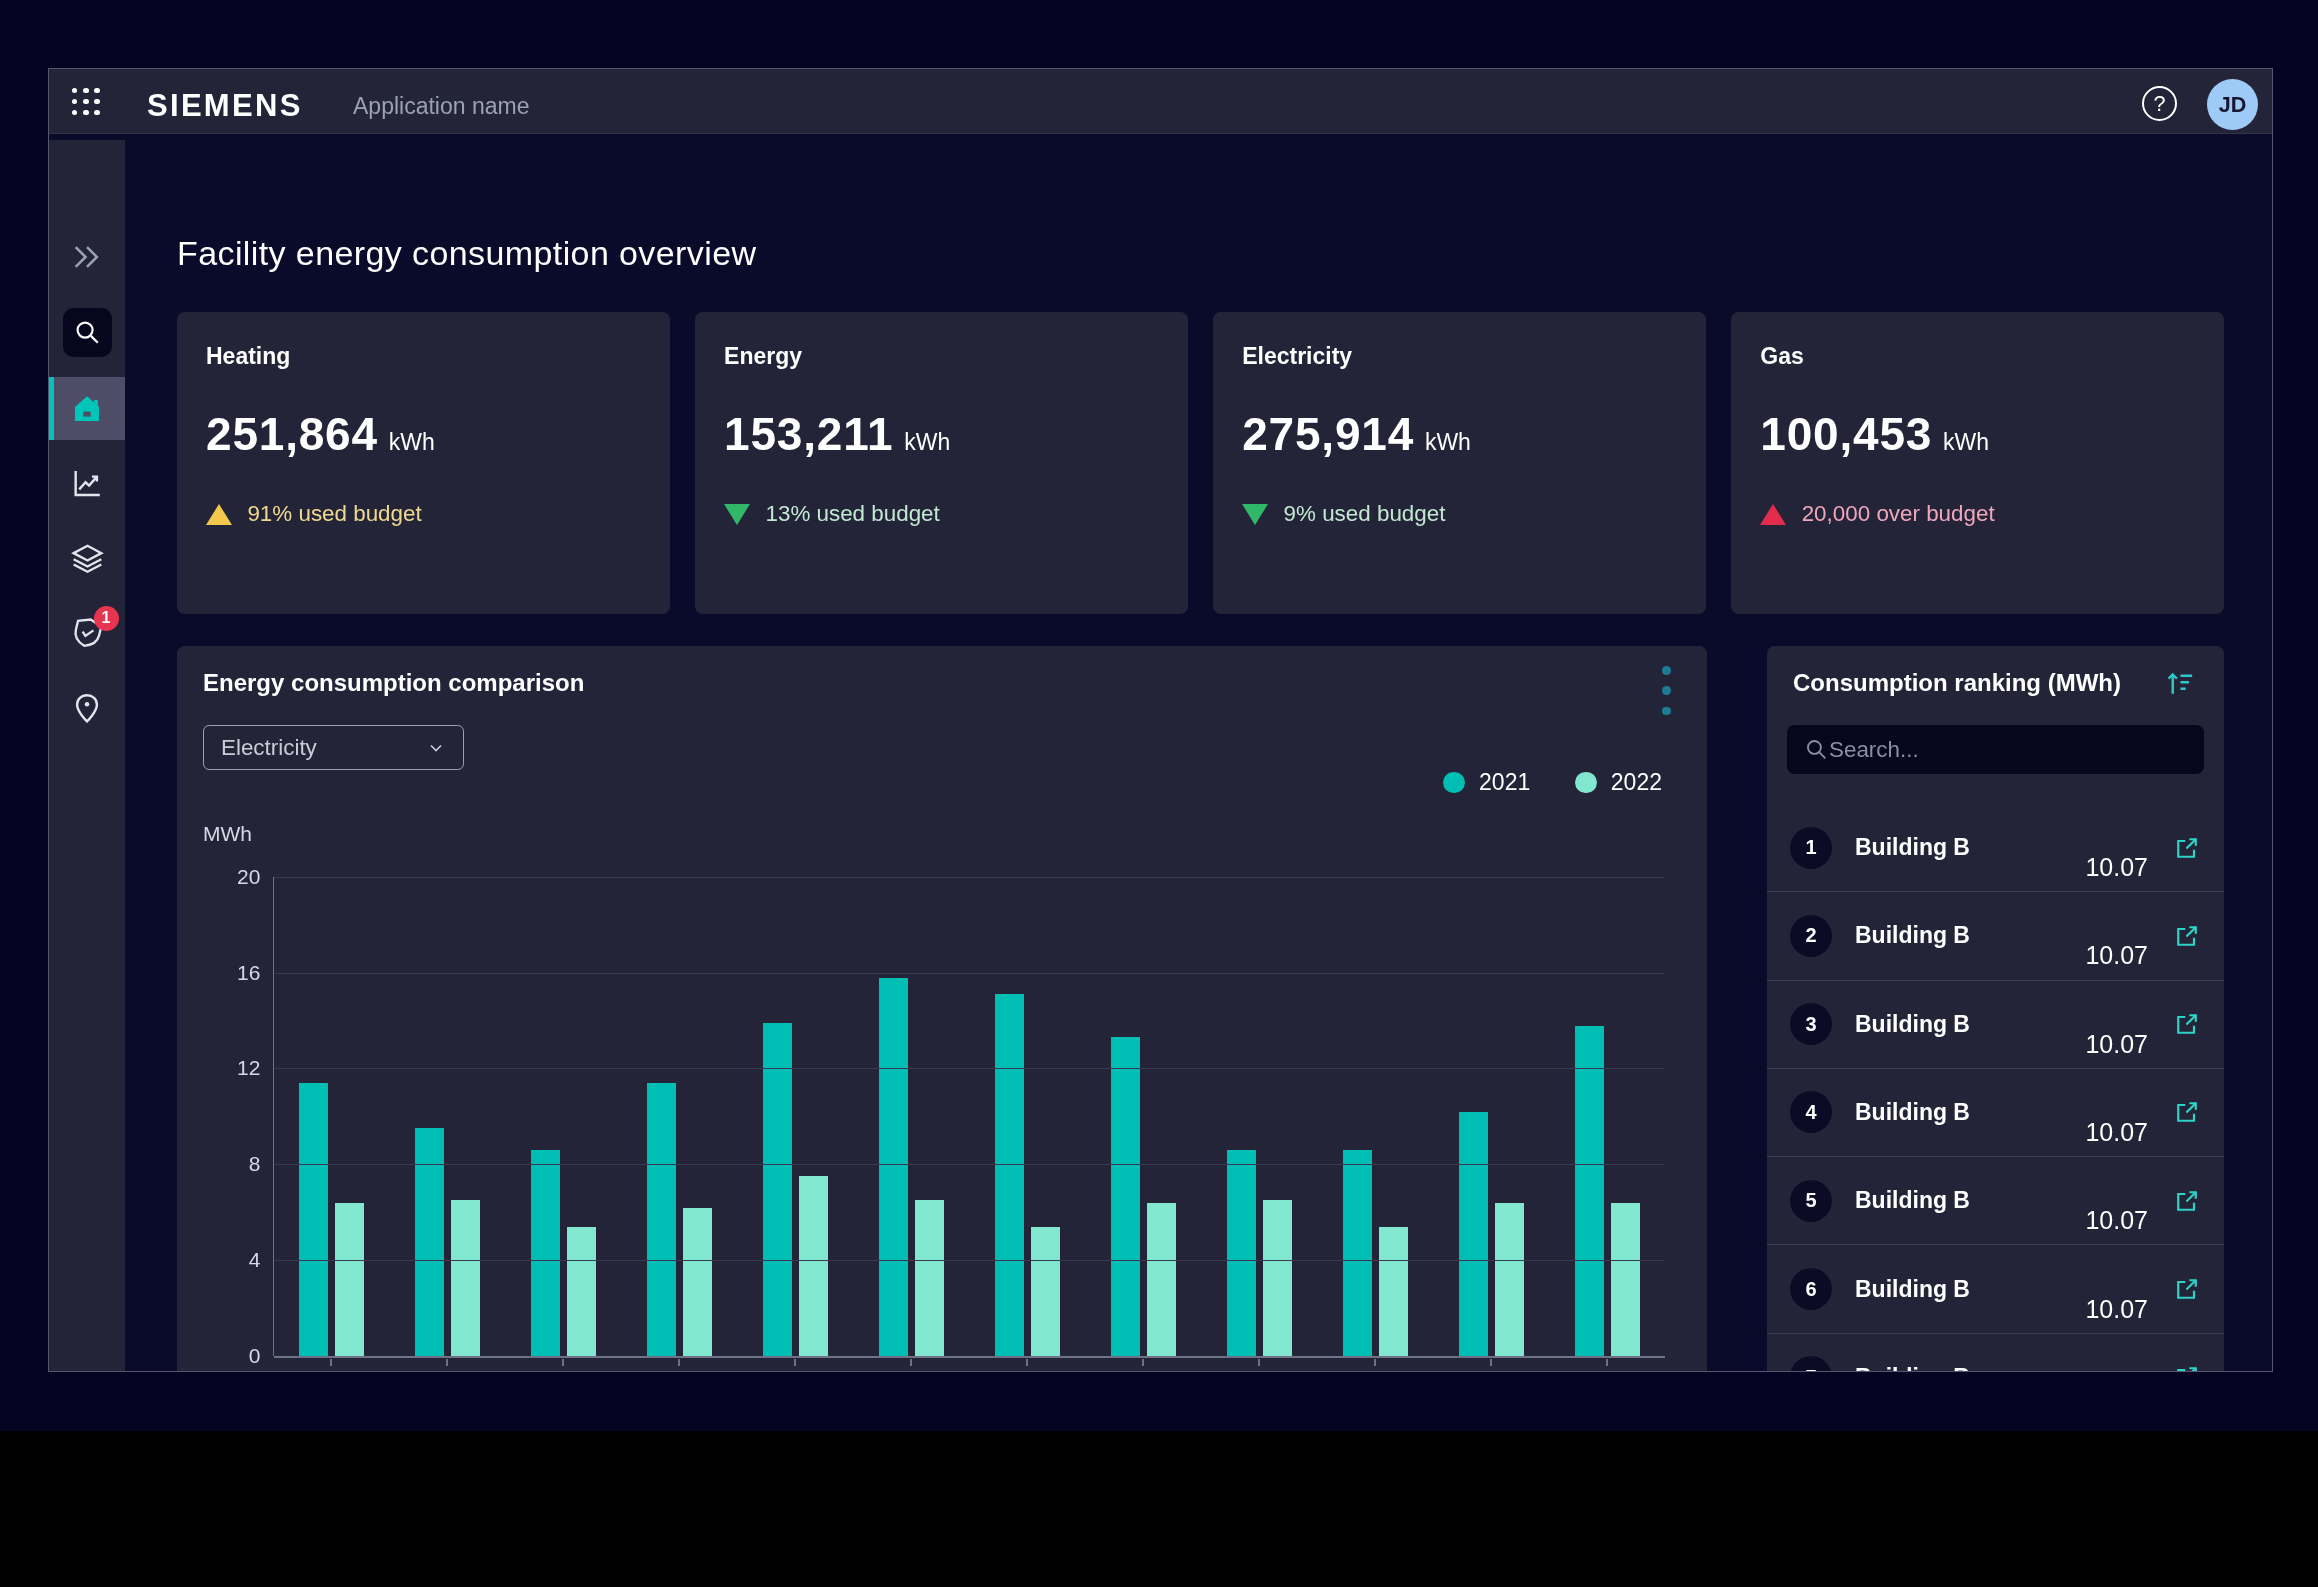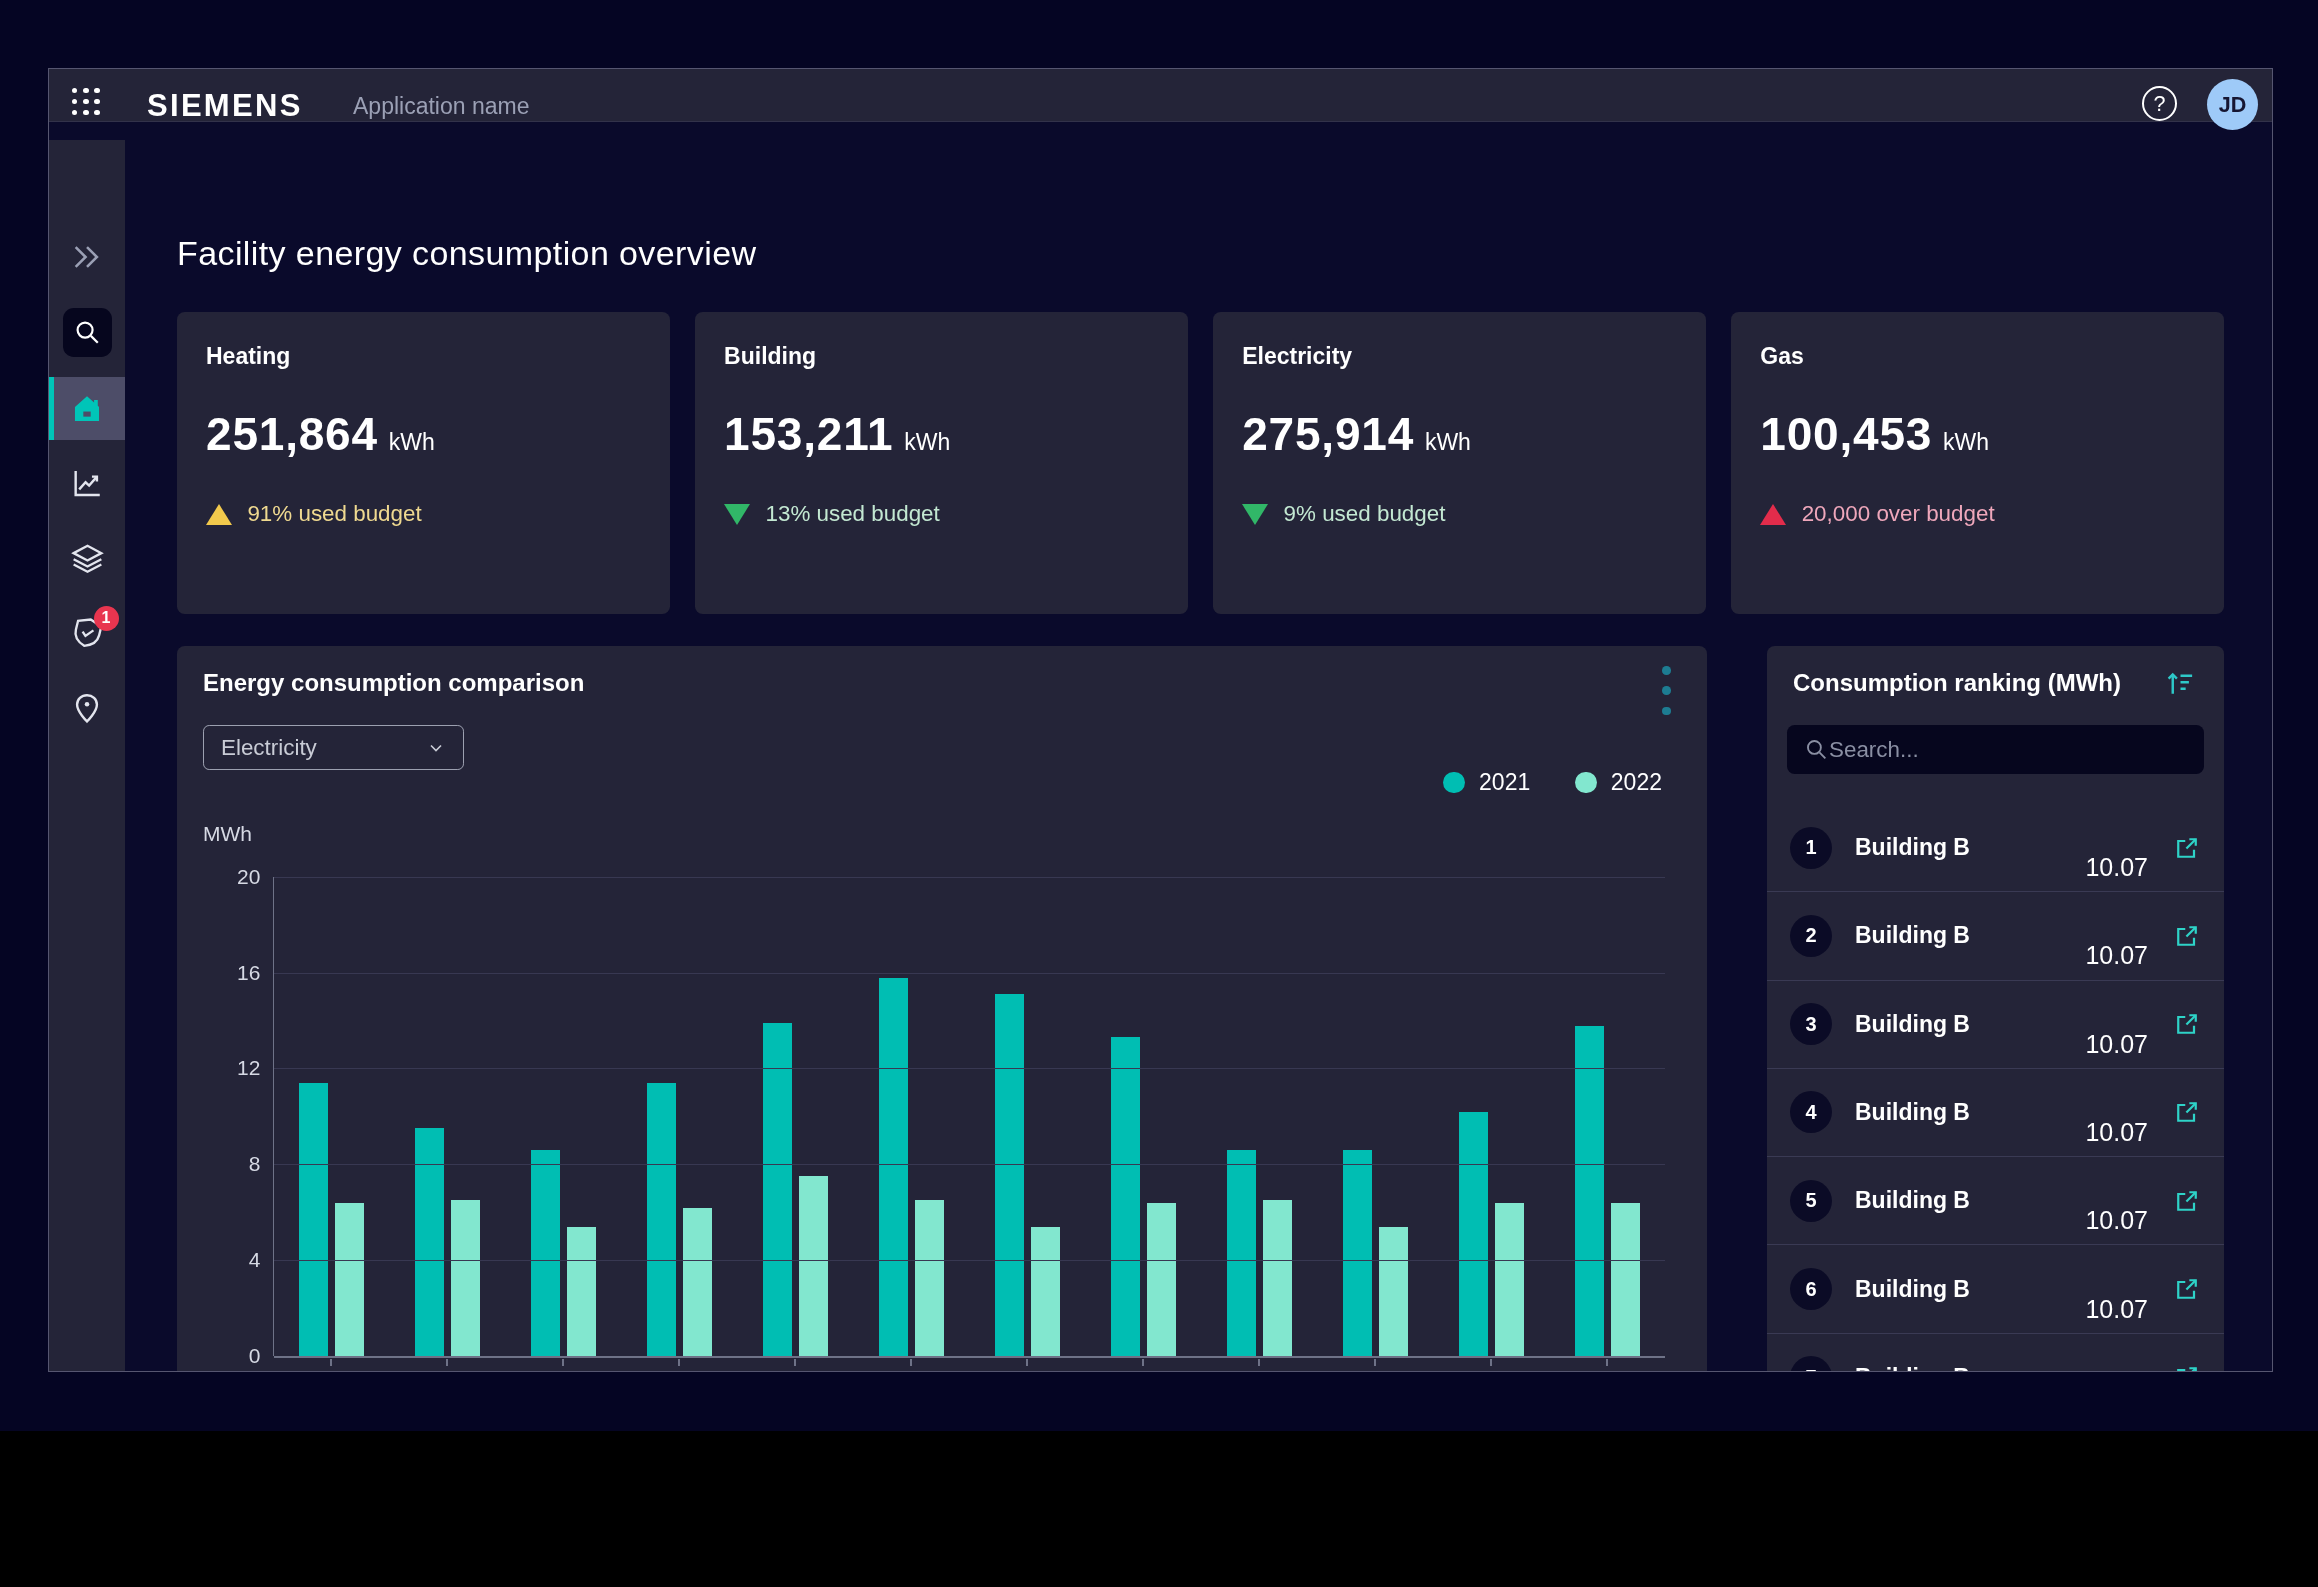--- a/index.html
+++ b/index.html
@@ -2,21 +2,21 @@
 <html style="font-size:12.3px"><head>
 <meta charset="utf-8">
 <style>
   * { box-sizing: border-box; margin: 0; padding: 0; }
   html,body { width:2319px; height:1588px; background:#000; font-family:"Liberation Sans", sans-serif; }
   .desktop { position:absolute; left:0; top:0; width:2319px; height:1431px; background:#050523; }
   .window { position:absolute; left:48px; top:68px; width:2225px; height:1304px;
             border:0.8px solid #565670; background:#0A0A2B; overflow:hidden; }
 
   
-  .appbar { position:absolute; left:0; top:0; width:100%; height:53px; background:#242438;
+  .appbar { position:absolute; left:0; top:0; width:100%; height:65px; background:#242438;
             border-bottom:0.8px solid #32324A; }
   .waffle { position:absolute; left:23px; top:18.5px; width:28px; height:28px;
             display:grid; grid-template-columns:repeat(3,1fr); gap:5.4px; cursor:pointer; }
   .waffle span { width:5.4px; height:5.4px; border-radius:50%; background:#fff; }
   .logo { position:absolute; left:98px; top:18.5px; font-size:31px; font-weight:bold;
           letter-spacing:2.3px; color:#fff; }
   .appname { position:absolute; left:304px; top:24px; font-size:23px; color:#9BA0B5; }
   .help-btn { position:absolute; left:2093px; top:17px; width:35px; height:35px; border-radius:50%;
               border:2.3px solid #fff; color:#fff; font-size:21.6px; display:flex; align-items:center;
               justify-content:center; }
@@ -201,21 +201,21 @@
             <div class="kpi-value-row">
               <span class="kpi-value">251,864</span>
               <span class="kpi-unit">kWh</span>
             </div>
             <div class="kpi-status sev-warning">
               <span class="tri tri-up-warning"></span>
               <span class="kpi-status-text">91% used budget</span>
             </div>
           </div>
           <div class="kpi-card">
-            <div class="kpi-label">Building</div>
+            <div class="kpi-label">Energy</div>
             <div class="kpi-value-row">
               <span class="kpi-value">153,211</span>
               <span class="kpi-unit">kWh</span>
             </div>
             <div class="kpi-status sev-good">
               <span class="tri tri-down-good"></span>
               <span class="kpi-status-text">13% used budget</span>
             </div>
           </div>
           <div class="kpi-card">

